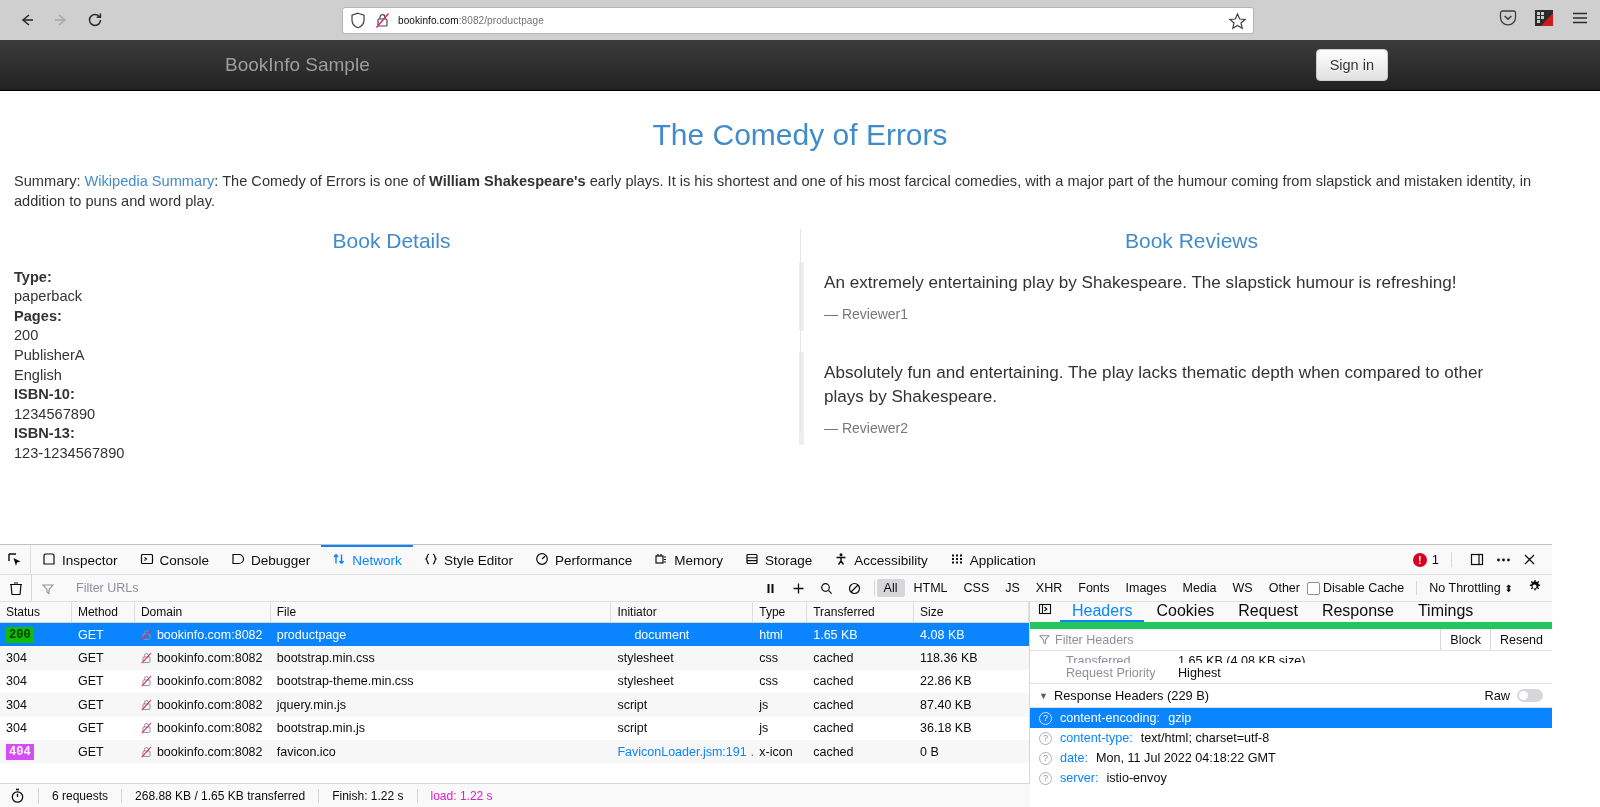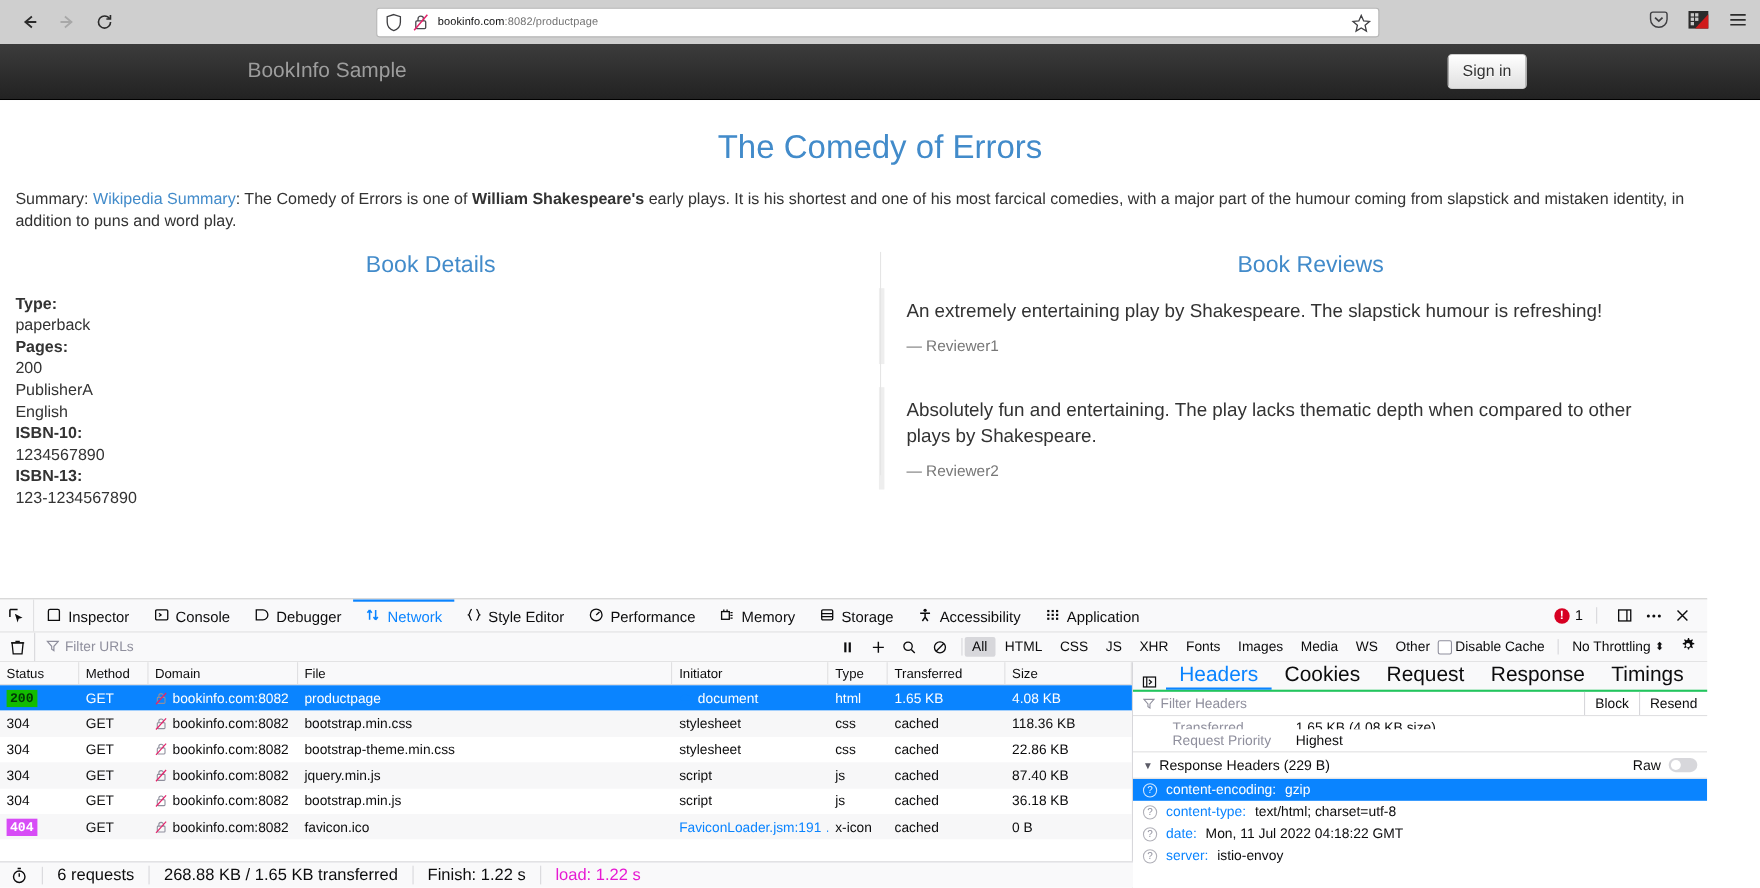--- a/index.html
+++ b/index.html
@@ -134,21 +134,21 @@
   }
   .icon-btn { width: 26px; height: 24px; display:flex; align-items:center; justify-content:center; color:#0c0c0d; }
 
   #dt-filterbar {
     height: 27px; background: #f9f9fa;
     border-bottom: 1px solid #e0e0e2;
     display: flex; align-items: center; font-size: 12.5px; color: #0c0c0d;
   }
   #trash-btn { width: 32px; display:flex; align-items:center; justify-content:center; border-right:1px solid #d7d7db; height:100%;}
   #filter-urls {
-    display: flex; align-items: flex-start; gap: 5px;
+    display: flex; align-items: flex-end; gap: 22px;
     padding-left: 10px; color: #8f8f9d; flex: 1;
   }
   #fb-tools { display:flex; align-items:center; gap:2px; padding-right:6px; border-right:1px solid #d7d7db; height:16px;}
   .type-filter { padding: 2px 7px; border-radius: 2px; color:#0c0c0d; margin-left:2px; }
   .type-filter.active { background: #d7d7db; }
   #disable-cache { display:flex; align-items:center; gap:3px; margin-left:0; padding-right:12px; border-right:1px solid #d7d7db;}
   #disable-cache .cb {
     width: 13px; height: 13px; border: 1px solid #8f8f9d;
     background: #fff; border-radius: 2px;
   }
@@ -190,30 +190,30 @@
     font-family: "Liberation Mono", monospace; font-weight: bold;
   }
   .badge.s200 { background: #12bc00; color: #003706; }
   .badge.s404 { background: #d74cf6; color: #fff; }
   .status-plain { color: #0c0c0d; }
   .init-link { color: #0a84ff; }
 
   #net-status {
     position: absolute; left: 0; bottom: 0; width: 1030px; height: 24px;
     background: #f9f9fa; border-top: 1px solid #d7d7db;
-    display: flex; align-items: center; font-size: 15px; color: #0c0c0d;
+    display: flex; align-items: center; font-size: 12px; color: #0c0c0d;
   }
   #net-status .seg { padding: 0 13px; border-right: 1px solid #d7d7db; }
   #net-status .seg:last-child { border-right: none; }
   #net-status .load { color: #e619d2; }
 
   #net-detail { flex: 1; position: relative; }
   #detail-tabs {
-    height: 27px; background: #f9f9fa; border-bottom: 2px solid #22c55e;
-    display: flex; align-items: flex-end; font-size: 19px;
+    height: 27px; background: #f9f9fa; border-bottom: 7px solid #22c55e;
+    display: flex; align-items: flex-start; font-size: 16px;
   }
   #detail-expand { width: 30px; display:flex; align-items:center; justify-content:center;}
   .detail-tab { padding: 0 12px; display:flex; align-items:center; color:#0c0c0d; border-bottom: 2px solid transparent; }
   .detail-tab.active { color:#0a84ff; border-bottom-color:#0a84ff; }
 
   #detail-filter {
     height: 22px; display:flex; align-items:center;
     font-size: 12.5px; background:#fff; border-bottom:1px solid #e0e0e2;
   }
   #detail-filter .fh { display:flex; align-items:center; gap:5px; padding-left:9px; color:#8f8f9d; flex:1;}

